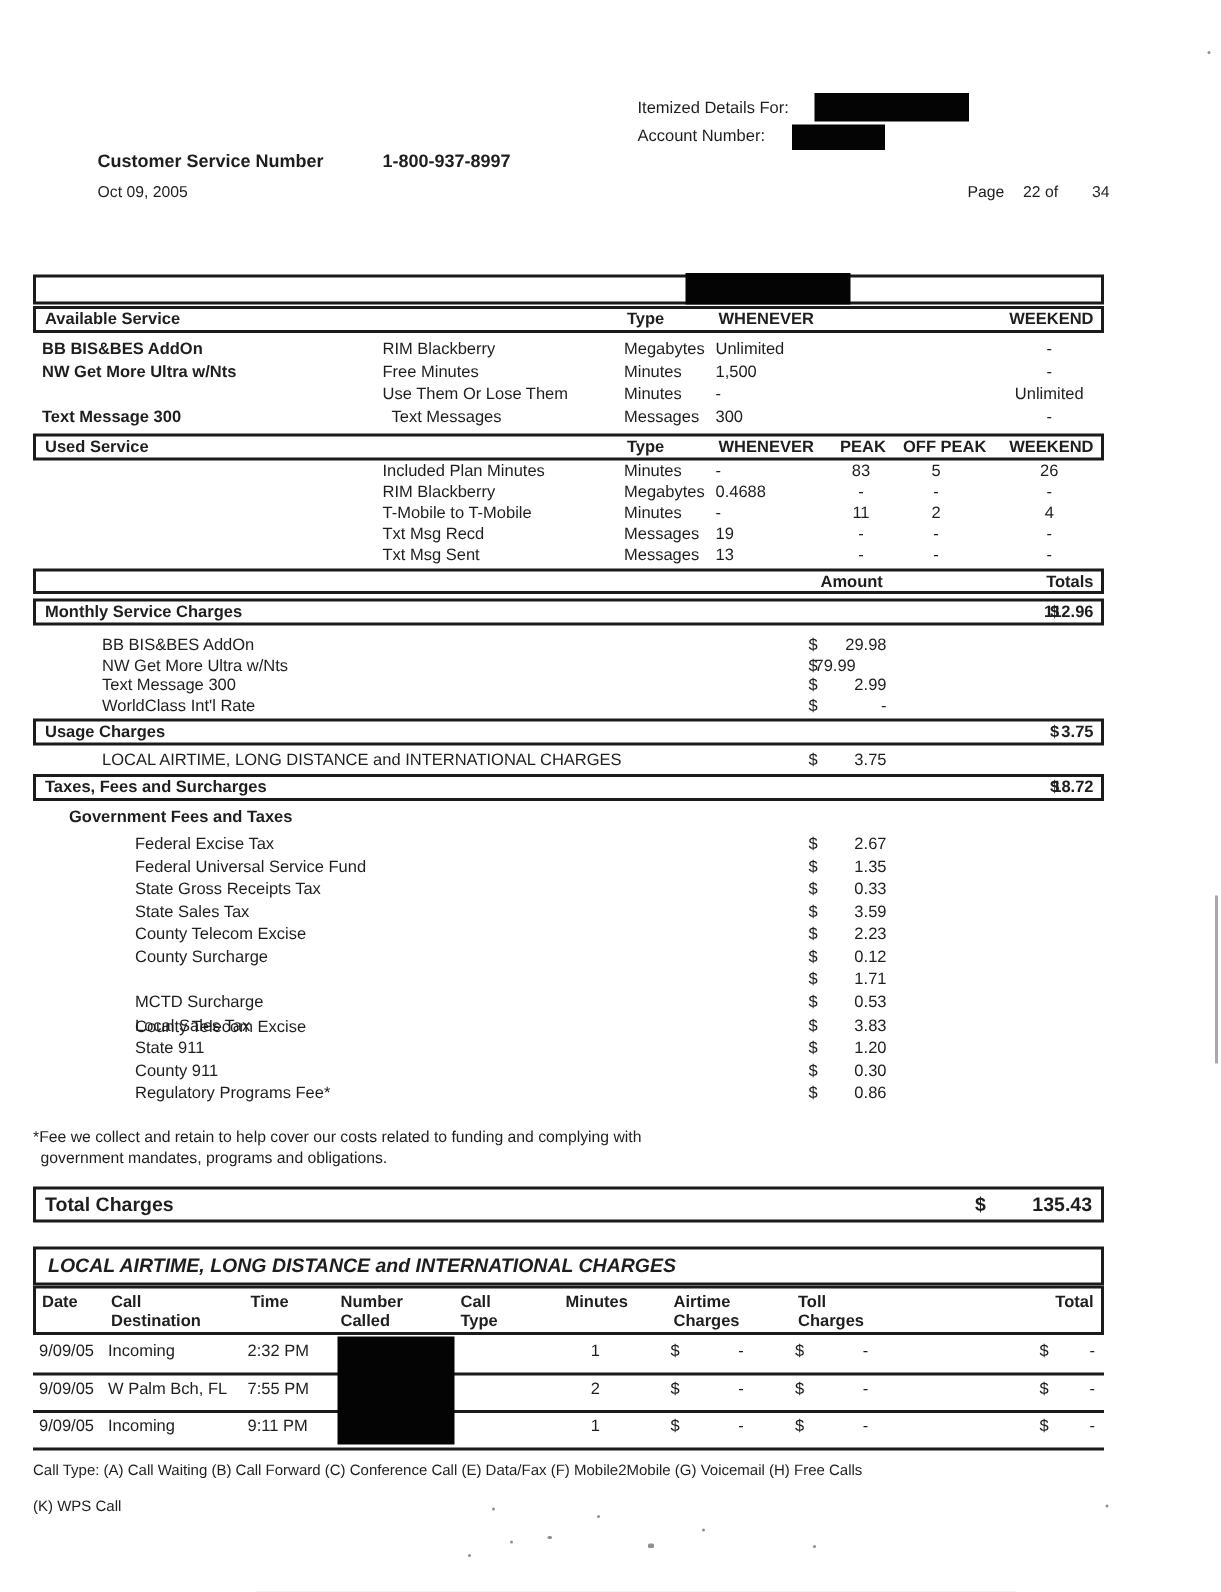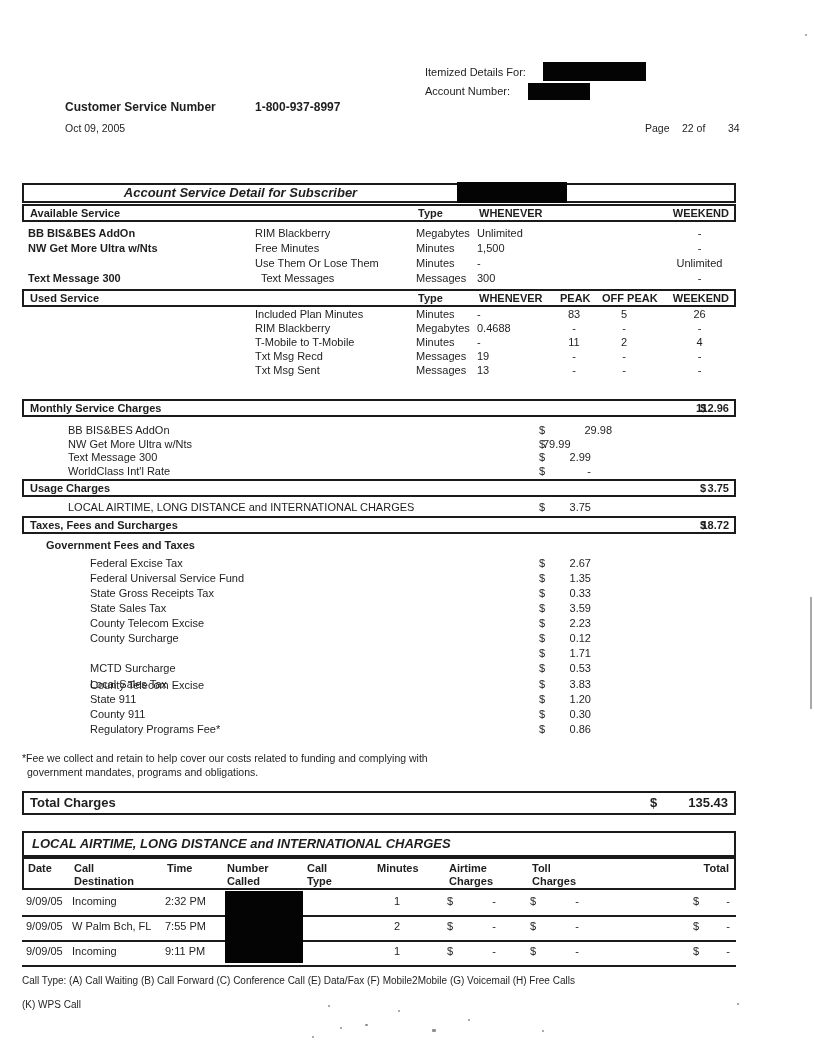--- a/index.html
+++ b/index.html
@@ -43,23 +43,20 @@
 
   <span class="t b fs12" style="left:65px; top:100px;">Customer Service Number</span>
   <span class="t b fs12" style="left:255px; top:100px;">1-800-937-8997</span>
   <span class="t fs105" style="left:65px; top:122px;">Oct 09, 2005</span>
 
   <span class="t fs105" style="left:645px; top:122px;">Page</span>
   <span class="t fs105" style="left:682px; top:122px;">22 of</span>
   <span class="t fs105" style="left:728px; top:122px;">34</span>
 
   <div class="box" style="left:22px; top:183px; width:714px; height:20px;"></div>
-  <div class="box" style="left:22px; top:183px; width:437px; height:20px; z-index:2;">
-    <span class="f i b fs13 c" style="left:0; right:0; top:0; line-height:16px;">Account Service Detail for Subscriber</span>
-  </div>
   <span class="redact" style="left:457px; top:182px; width:110px; height:21px; z-index:3;"></span>
 
   <div class="hdr" style="top:204px;">
     <span class="f" style="left:6px;">Available Service</span>
     <span class="f" style="left:394px;">Type</span>
     <span class="f" style="left:455px;">WHENEVER</span>
     <span class="f" style="right:5px;">WEEKEND</span>
   </div>
 
   <div class="rowline" style="top:226px; height:15px; line-height:15px;">
@@ -134,30 +131,34 @@
   </div>
   <div class="rowline" style="top:363px; height:14px; line-height:14px;">
     <span class="f" style="left:233px;">Txt Msg Sent</span>
     <span class="f" style="left:394px;">Messages</span>
     <span class="f" style="left:455px;">13</span>
     <span class="f c" style="left:532px; width:40px;">-</span>
     <span class="f c" style="left:576px; width:52px;">-</span>
     <span class="f c" style="left:640px; width:75px;">-</span>
   </div>
 
+  <div class="hdr" style="top:379px; height:17px;">
+    <span class="f" style="left:523px;">Amount</span>
+    <span class="f" style="right:5px;">Totals</span>
+  </div>
 
   <div class="hdr" style="top:399px;">
     <span class="f" style="left:6px;">Monthly Service Charges</span>
     <span class="f" style="left:676px;">$</span>
     <span class="f" style="right:5px;">112.96</span>
   </div>
   <div class="rowline" style="top:424px; height:13px; line-height:13px;">
     <span class="f" style="left:46px;">BB BIS&amp;BES AddOn</span>
     <span class="f" style="left:517px;">$</span>
-    <span class="f" style="left:542px; width:48px; text-align:right;">29.98</span>
+    <span class="f" style="left:521px; width:48px; text-align:right;">29.98</span>
   </div>
   <div class="rowline" style="top:438px; height:13px; line-height:13px;">
     <span class="f" style="left:46px;">NW Get More Ultra w/Nts</span>
     <span class="f" style="left:517px;">$</span>
     <span class="f" style="left:521px; width:48px; text-align:left;">79.99</span>
   </div>
   <div class="rowline" style="top:451px; height:13px; line-height:13px;">
     <span class="f" style="left:46px;">Text Message 300</span>
     <span class="f" style="left:517px;">$</span>
     <span class="f" style="left:521px; width:48px; text-align:right;">2.99</span>

